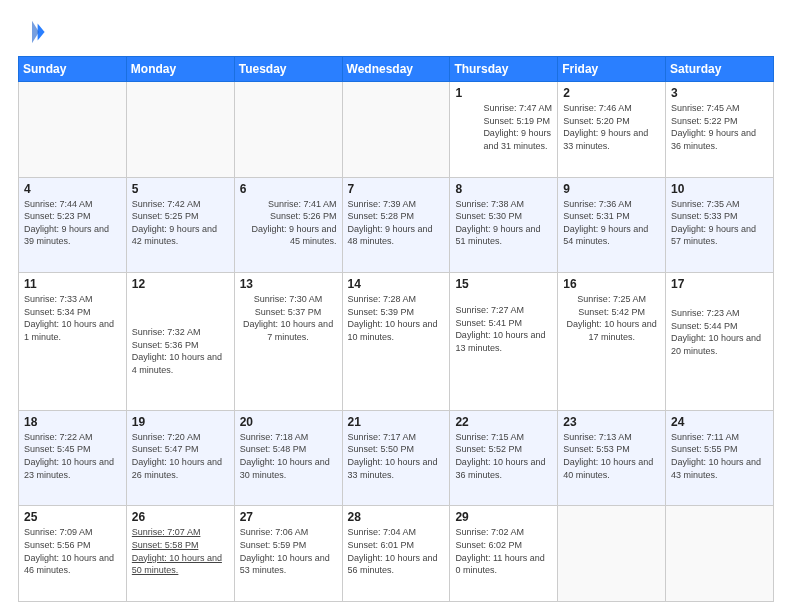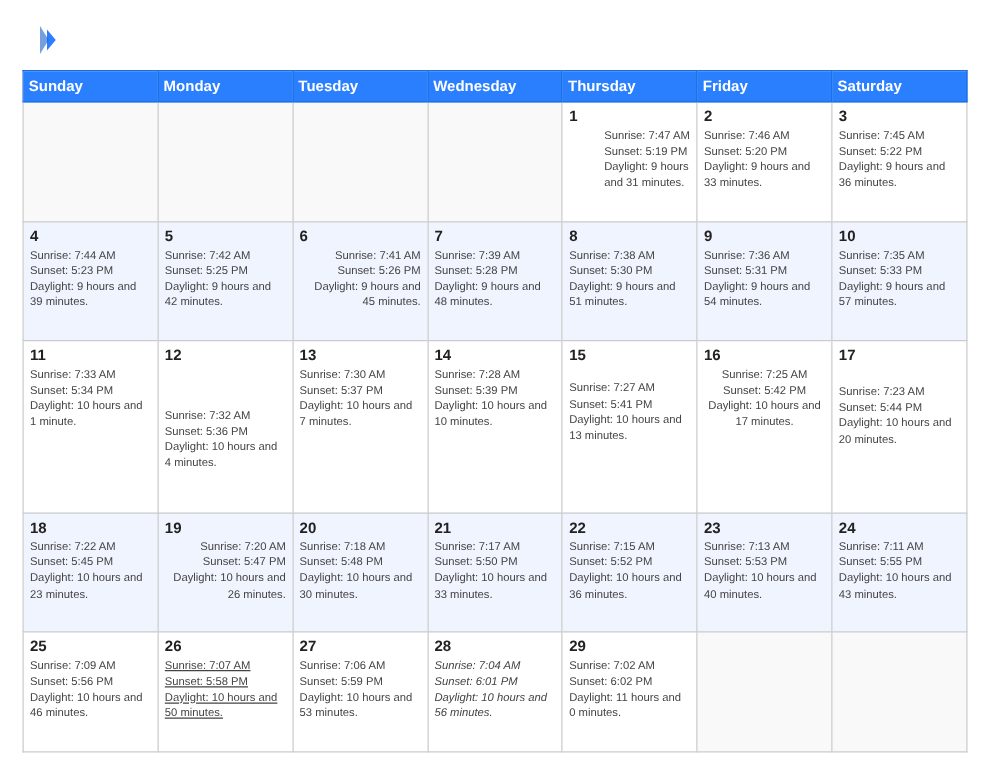--- a/index.html
+++ b/index.html
@@ -209,21 +209,21 @@
 Daylight: 10 hours and 1 minute.</div>
           </td>
           <td>
             <span class="day-number">12</span>
             <div class="day-info" style="white-space: pre-line; margin-top: 35px;">Sunrise: 7:32 AM
 Sunset: 5:36 PM
 Daylight: 10 hours and 4 minutes.</div>
           </td>
           <td>
             <span class="day-number">13</span>
-            <div class="day-info" style="white-space: pre-line;">Sunrise: 7:30 AM
+            <div class="day-info" style="white-space: pre-line; text-align: center;">Sunrise: 7:30 AM
 Sunset: 5:37 PM
 Daylight: 10 hours and 7 minutes.</div>
           </td>
           <td>
             <span class="day-number">14</span>
             <div class="day-info" style="white-space: pre-line;">Sunrise: 7:28 AM
 Sunset: 5:39 PM
 Daylight: 10 hours and 10 minutes.</div>
           </td>
           <td>
@@ -247,21 +247,21 @@
         </tr>
         <tr class="row-shade">
           <td>
             <span class="day-number">18</span>
             <div class="day-info" style="white-space: pre-line;">Sunrise: 7:22 AM
 Sunset: 5:45 PM
 Daylight: 10 hours and 23 minutes.</div>
           </td>
           <td>
             <span class="day-number">19</span>
-            <div class="day-info" style="white-space: pre-line; text-align: right;">Sunrise: 7:20 AM
+            <div class="day-info" style="white-space: pre-line;">Sunrise: 7:20 AM
 Sunset: 5:47 PM
 Daylight: 10 hours and 26 minutes.</div>
           </td>
           <td>
             <span class="day-number">20</span>
             <div class="day-info" style="white-space: pre-line;">Sunrise: 7:18 AM
 Sunset: 5:48 PM
 Daylight: 10 hours and 30 minutes.</div>
           </td>
           <td>
@@ -303,21 +303,21 @@
 Daylight: 10 hours and 50 minutes.</div>
           </td>
           <td>
             <span class="day-number">27</span>
             <div class="day-info" style="white-space: pre-line;">Sunrise: 7:06 AM
 Sunset: 5:59 PM
 Daylight: 10 hours and 53 minutes.</div>
           </td>
           <td>
             <span class="day-number">28</span>
-            <div class="day-info" style="white-space: pre-line; font-style: italic;">Sunrise: 7:04 AM
+            <div class="day-info" style="white-space: pre-line;">Sunrise: 7:04 AM
 Sunset: 6:01 PM
 Daylight: 10 hours and 56 minutes.</div>
           </td>
           <td>
             <span class="day-number">29</span>
             <div class="day-info" style="white-space: pre-line;">Sunrise: 7:02 AM
 Sunset: 6:02 PM
 Daylight: 11 hours and 0 minutes.</div>
           </td>
           <td class="empty"></td>

